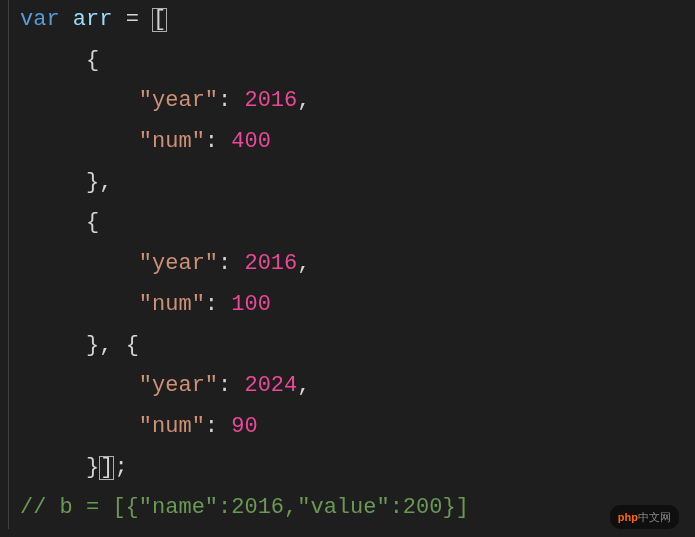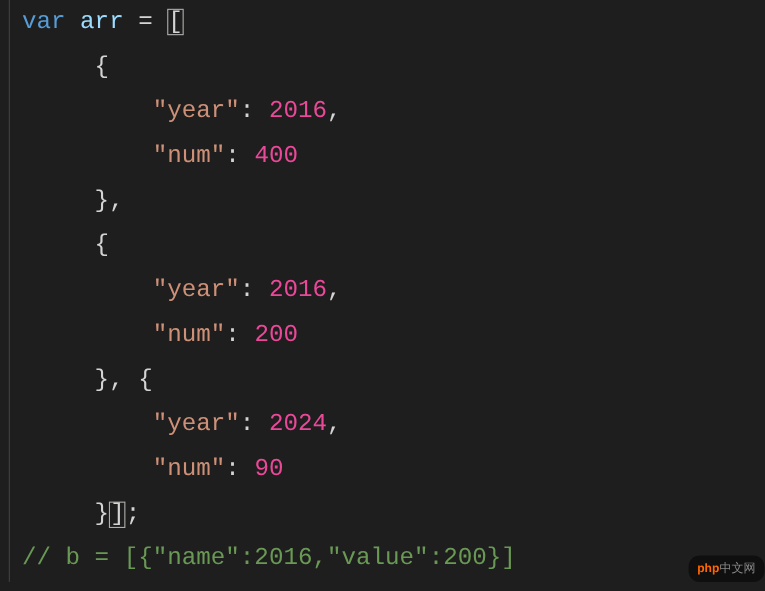--- a/index.html
+++ b/index.html
@@ -47,21 +47,21 @@
     .tok-comma { color: #d4d4d4; }
     .tok-comment { color: #6a9955; }
     .cursor-box {
       display: inline-block;
       border: 1px solid #aeafad;
       padding: 0 0;
       line-height: 1;
     }
     .watermark {
       position: absolute;
-      right: 0;
+      right: 16px;
       bottom: 8px;
       font-size: 11px;
       color: #888;
       background: rgba(0,0,0,0.5);
       border-radius: 10px;
       padding: 2px 8px;
       font-family: sans-serif;
     }
     .watermark .p {
       color: #ff6600;
@@ -76,21 +76,21 @@
 
   <div class="line"><span class="tok-keyword">var</span> <span class="tok-var">arr</span> <span class="tok-operator">=</span> <span class="cursor-box"><span class="tok-bracket">[</span></span></div>
 
   <div class="line">     <span class="tok-brace">{</span></div>
   <div class="line">         <span class="tok-string">"year"</span><span class="tok-colon">:</span> <span class="tok-number">2016</span><span class="tok-comma">,</span></div>
   <div class="line">         <span class="tok-string">"num"</span><span class="tok-colon">:</span> <span class="tok-number">400</span></div>
   <div class="line">     <span class="tok-brace">}</span><span class="tok-comma">,</span></div>
 
   <div class="line">     <span class="tok-brace">{</span></div>
   <div class="line">         <span class="tok-string">"year"</span><span class="tok-colon">:</span> <span class="tok-number">2016</span><span class="tok-comma">,</span></div>
-  <div class="line">         <span class="tok-string">"num"</span><span class="tok-colon">:</span> <span class="tok-number">200</span></div>
+  <div class="line">         <span class="tok-string">"num"</span><span class="tok-colon">:</span> <span class="tok-number">100</span></div>
   <div class="line">     <span class="tok-brace">}</span><span class="tok-comma">,</span> <span class="tok-brace">{</span></div>
   <div class="line">         <span class="tok-string">"year"</span><span class="tok-colon">:</span> <span class="tok-number">2024</span><span class="tok-comma">,</span></div>
   <div class="line">         <span class="tok-string">"num"</span><span class="tok-colon">:</span> <span class="tok-number">90</span></div>
   <div class="line">     <span class="tok-brace">}</span><span class="cursor-box"><span class="tok-bracket">]</span></span><span class="tok-operator">;</span></div>
 
   <div class="line"><span class="tok-comment">// b = [{"name":2016,"value":200}]</span></div>
 </div>
 
 <div class="watermark">
   <span class="p">php</span><span>中文网</span>

